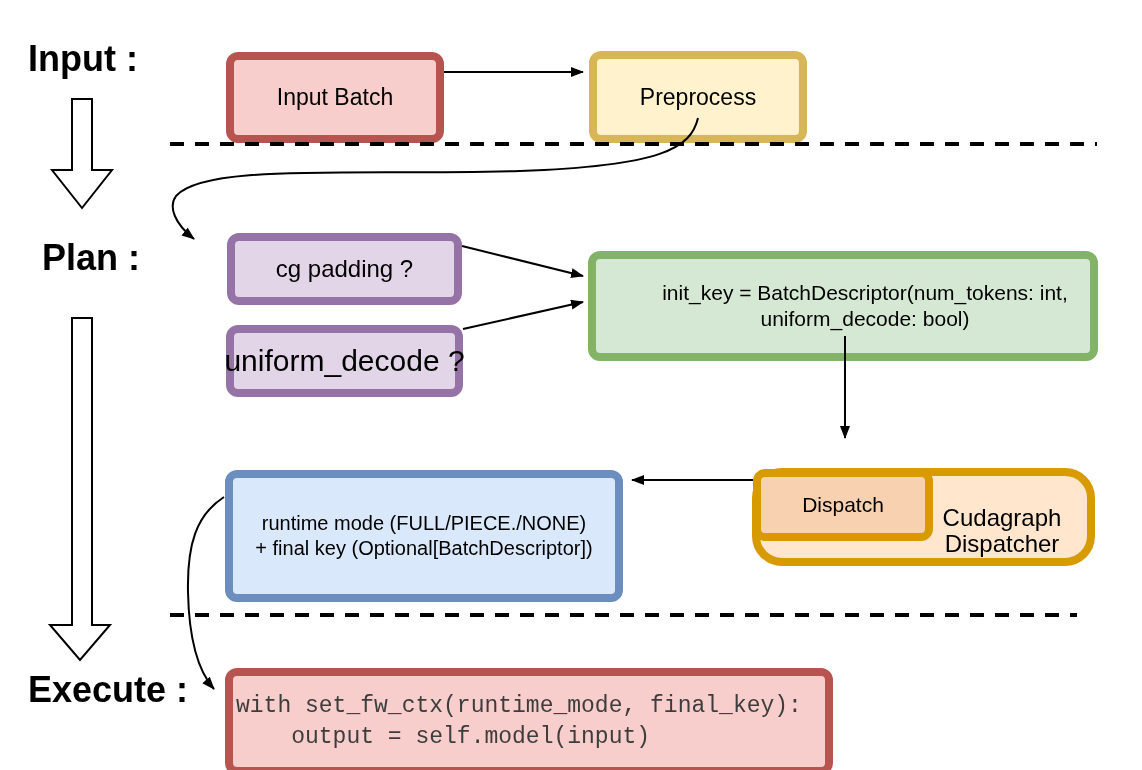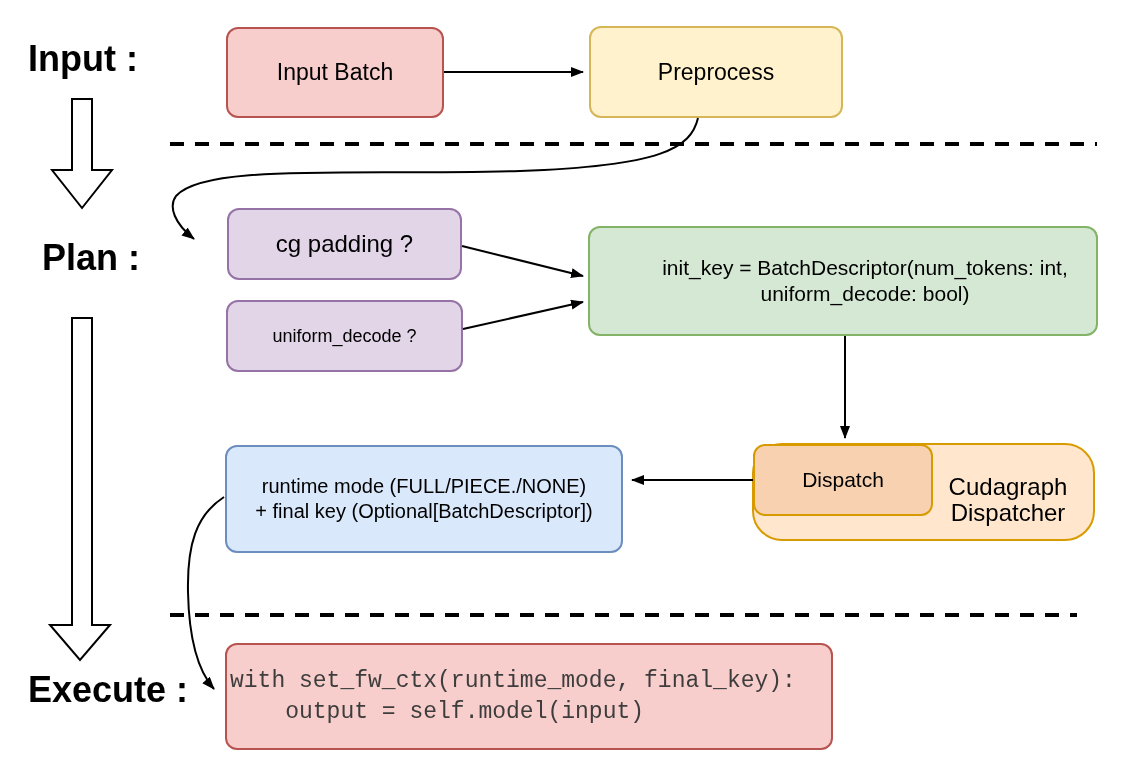--- a/index.html
+++ b/index.html
@@ -5,34 +5,34 @@
   html,body { margin:0; padding:0; background:#ffffff; }
   .canvas {
     position:relative; width:1142px; height:770px; background:#ffffff;
     font-family:"Liberation Sans", sans-serif; overflow:hidden;
   }
   .phase-label {
     position:absolute; font-weight:700; font-size:36px; color:#000000;
     white-space:nowrap;
   }
   .node {
-    position:absolute; box-sizing:border-box; border:2px solid #404040;
+    position:absolute; box-sizing:border-box; border:8px solid #404040;
     border-radius:12px; display:flex; flex-direction:column;
     align-items:center; justify-content:center; text-align:center;
-    color:#000000; white-space:nowrap;
+    color:#000000; white-space:nowrap;margin-top:25px;
   }
   #n-input-batch { left:226px; top:27px;  width:218px; height:91px;  font-size:23px; }
-  #n-preprocess  { left:589px; top:26px;  width:254px; height:92px;  font-size:23px; }
+  #n-preprocess  { left:589px; top:26px;  width:218px; height:92px;  font-size:23px; }
   #n-cg-padding  { left:227px; top:208px; width:235px; height:72px;  font-size:24px; }
-  #n-uniform     { left:226px; top:300px; width:237px; height:72px;  font-size:18px;align-items:center; }
+  #n-uniform     { left:226px; top:300px; width:237px; height:72px;  font-size:30px;align-items:center; }
   #n-init-key    { left:588px; top:226px; width:510px; height:110px; font-size:21px; line-height:26px; }
   #n-cudagraph   { left:752px; top:443px; width:343px; height:98px; font-size:24px; line-height:26px;border-radius:30px; }
   #n-cudagraph .side-text { position:absolute; right:14px; top:29px; width:142px; text-align:center; }
   #n-dispatch    { left:753px; top:444px; width:180px; height:72px;  font-size:21px; }
-  #n-runtime     { left:225px; top:445px; width:398px; height:108px; font-size:20px; line-height:25px; }
+  #n-runtime     { left:225px; top:445px; width:398px; height:132px; font-size:20px; line-height:25px; }
   #n-exec-code   {
     left:225px; top:643px; width:608px; height:107px;
     font-family:"Liberation Mono", monospace; font-size:23px; line-height:31px;
     align-items:flex-start; text-align:left; padding-left:3px;
     color:#3d3d3d; white-space:pre;
   }
   .overlay { position:absolute; left:0; top:0; pointer-events:none; }
 </style>
 </head>
 <body>

